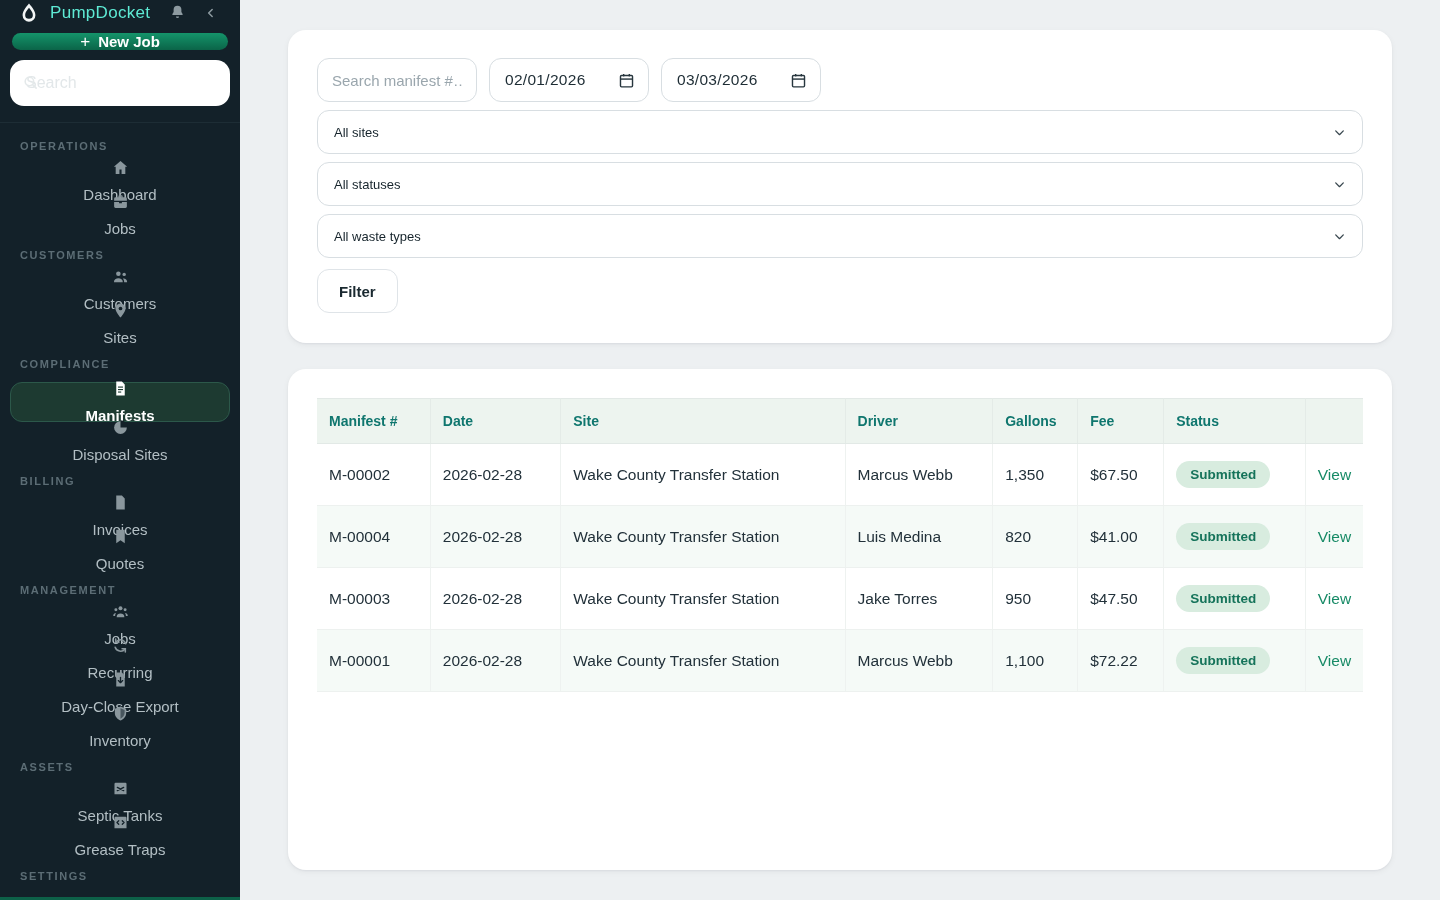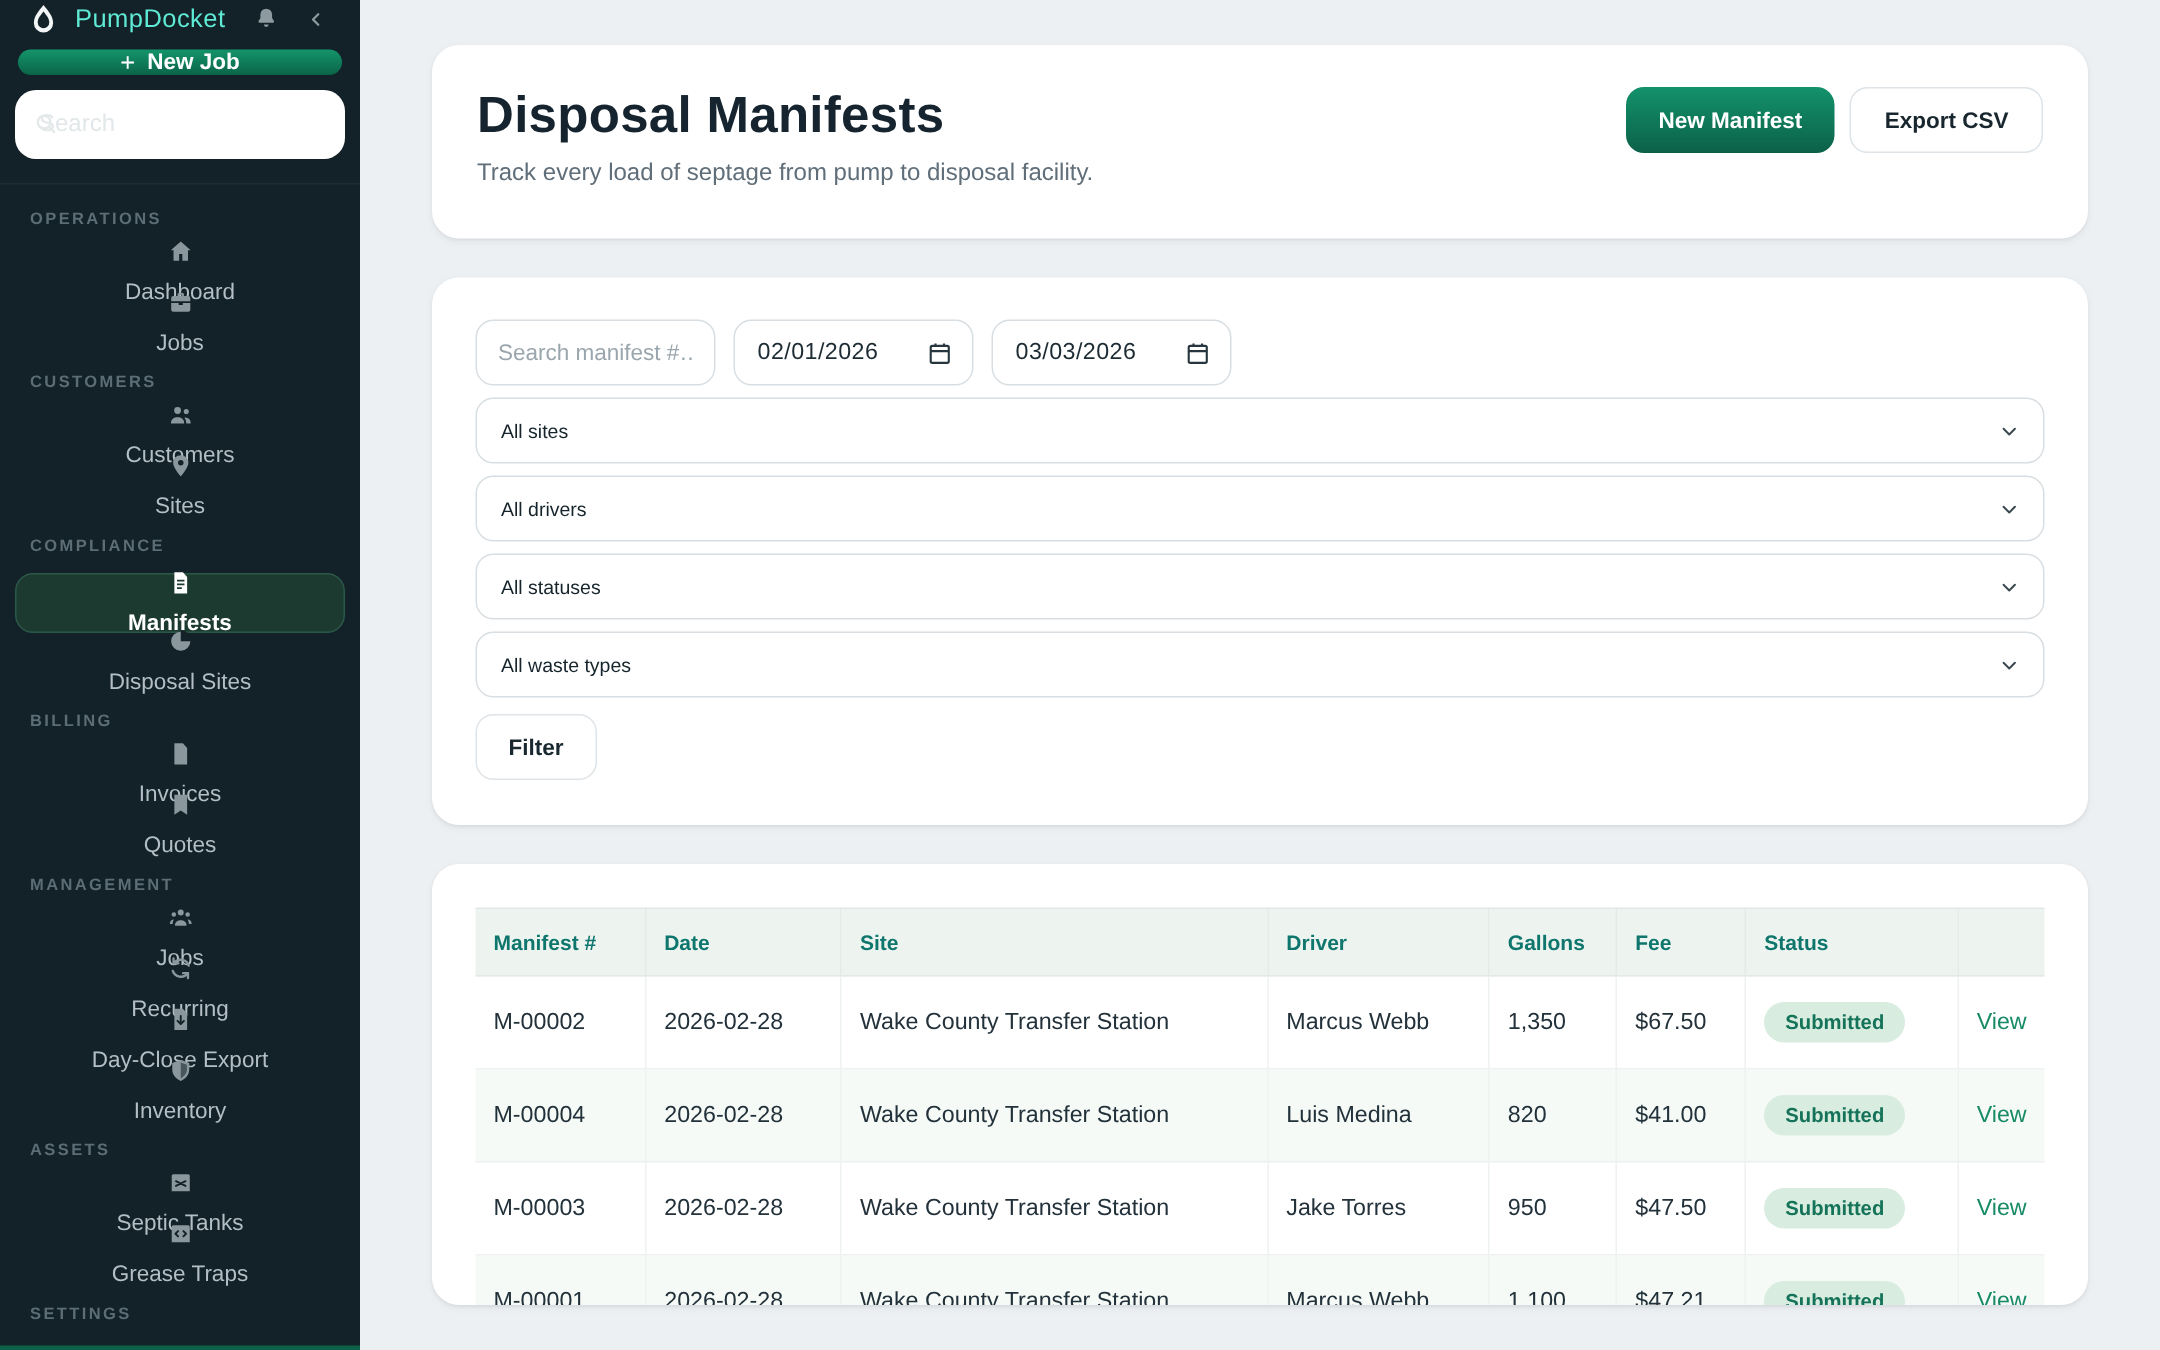--- a/index.html
+++ b/index.html
@@ -413,30 +413,20 @@
       
       
     </a>
   </nav>
 
   <div class="sidebar-bottom-strip"></div>
 </aside>
 
 <main class="main">
 
-  <section class="card header-card">
-    <div>
-      <h1 class="page-title">Disposal Manifests</h1>
-      <p class="page-subtitle">Track every load of septage from pump to disposal facility.</p>
-    </div>
-    <div class="header-actions">
-      <button class="btn btn-primary">New Manifest</button>
-      <button class="btn btn-secondary">Export CSV</button>
-    </div>
-  </section>
 
   <section class="card filter-card">
     <div class="filter-row">
       <input type="text" class="text-input" placeholder="Search manifest #…" style="">
       <div class="date-input">
         <span class="date-text">02/01/2026</span>
         <span class="icon">
           <svg width="17" height="17" viewBox="0 0 24 24" fill="none" stroke="currentColor" stroke-width="2">
               <rect x="3.5" y="5" width="17" height="16" rx="1.5"></rect>
               <line x1="3.5" y1="10" x2="20.5" y2="10"></line>
@@ -460,28 +450,20 @@
 
     <div class="select-box">
       <span class="select-text">All sites</span>
       <span class="icon">
         <svg width="13" height="13" viewBox="0 0 24 24" fill="none" stroke="currentColor" stroke-width="2.4" stroke-linecap="round" stroke-linejoin="round">
             <polyline points="5,9 12,16 19,9"></polyline>
           </svg>
       </span>
     </div>
     <div class="select-box">
-      <span class="select-text">All drivers</span>
-      <span class="icon">
-        <svg width="13" height="13" viewBox="0 0 24 24" fill="none" stroke="currentColor" stroke-width="2.4" stroke-linecap="round" stroke-linejoin="round">
-            <polyline points="5,9 12,16 19,9"></polyline>
-          </svg>
-      </span>
-    </div>
-    <div class="select-box">
       <span class="select-text">All statuses</span>
       <span class="icon">
         <svg width="13" height="13" viewBox="0 0 24 24" fill="none" stroke="currentColor" stroke-width="2.4" stroke-linecap="round" stroke-linejoin="round">
             <polyline points="5,9 12,16 19,9"></polyline>
           </svg>
       </span>
     </div>
     <div class="select-box">
       <span class="select-text">All waste types</span>
       <span class="icon">
@@ -552,21 +534,21 @@
             <td><span class="badge">Submitted</span></td>
             <td><a class="view-link">View</a></td>
           </tr>
 
           <tr>
             <td>M-00001</td>
             <td>2026-02-28</td>
             <td>Wake County Transfer Station</td>
             <td>Marcus Webb</td>
             <td>1,100</td>
-            <td>$47.21</td>
+            <td>$72.22</td>
             <td><span class="badge">Submitted</span></td>
             <td><a class="view-link">View</a></td>
           </tr>
         </tbody>
     </table>
   </section>
 
 </main>
 
 </body></html>

